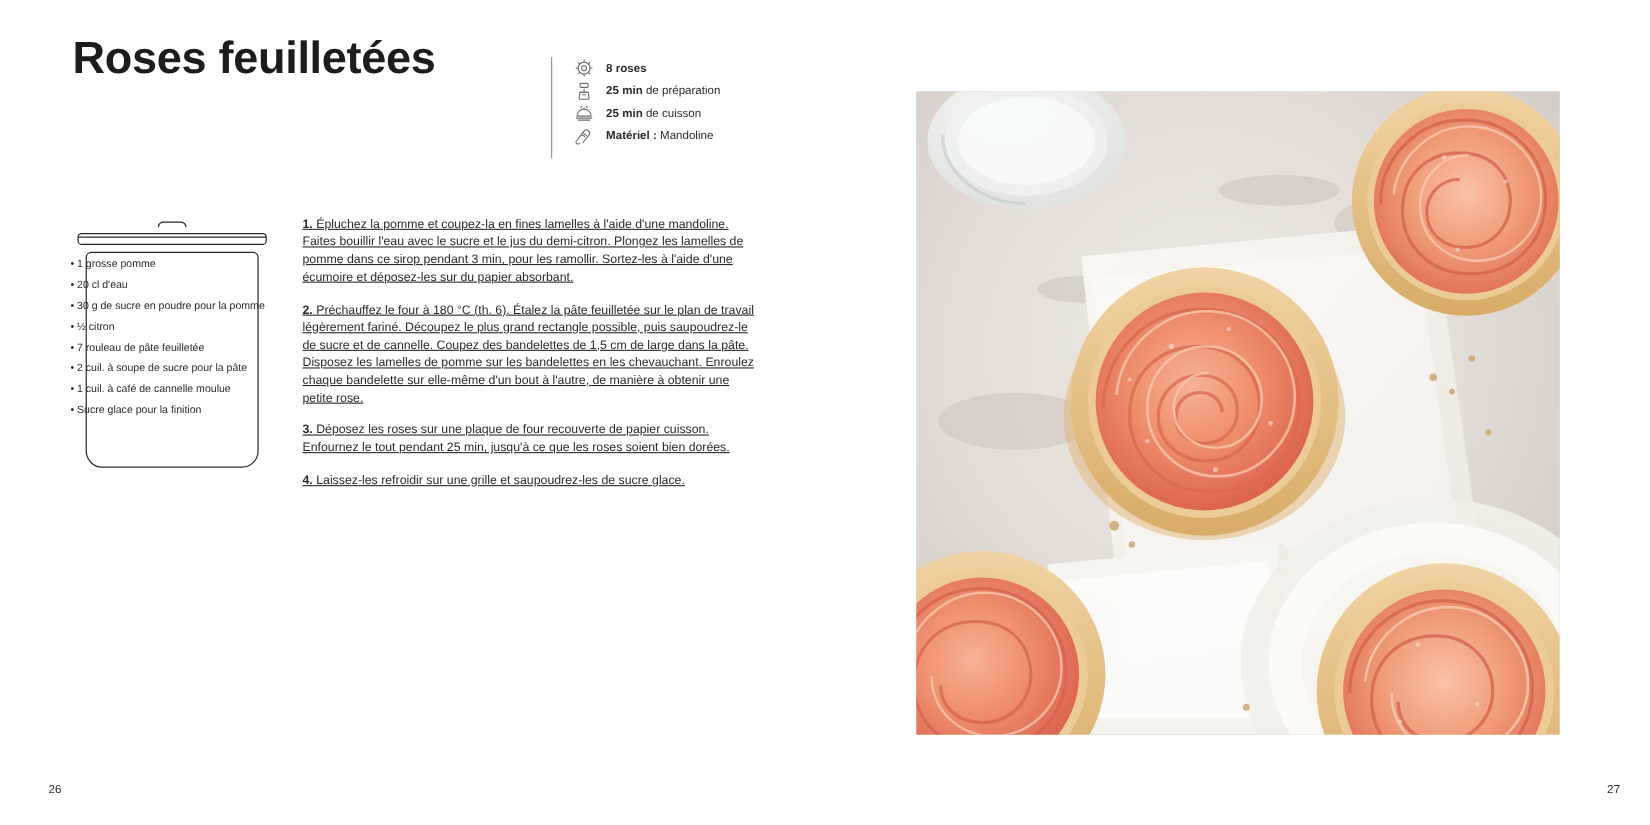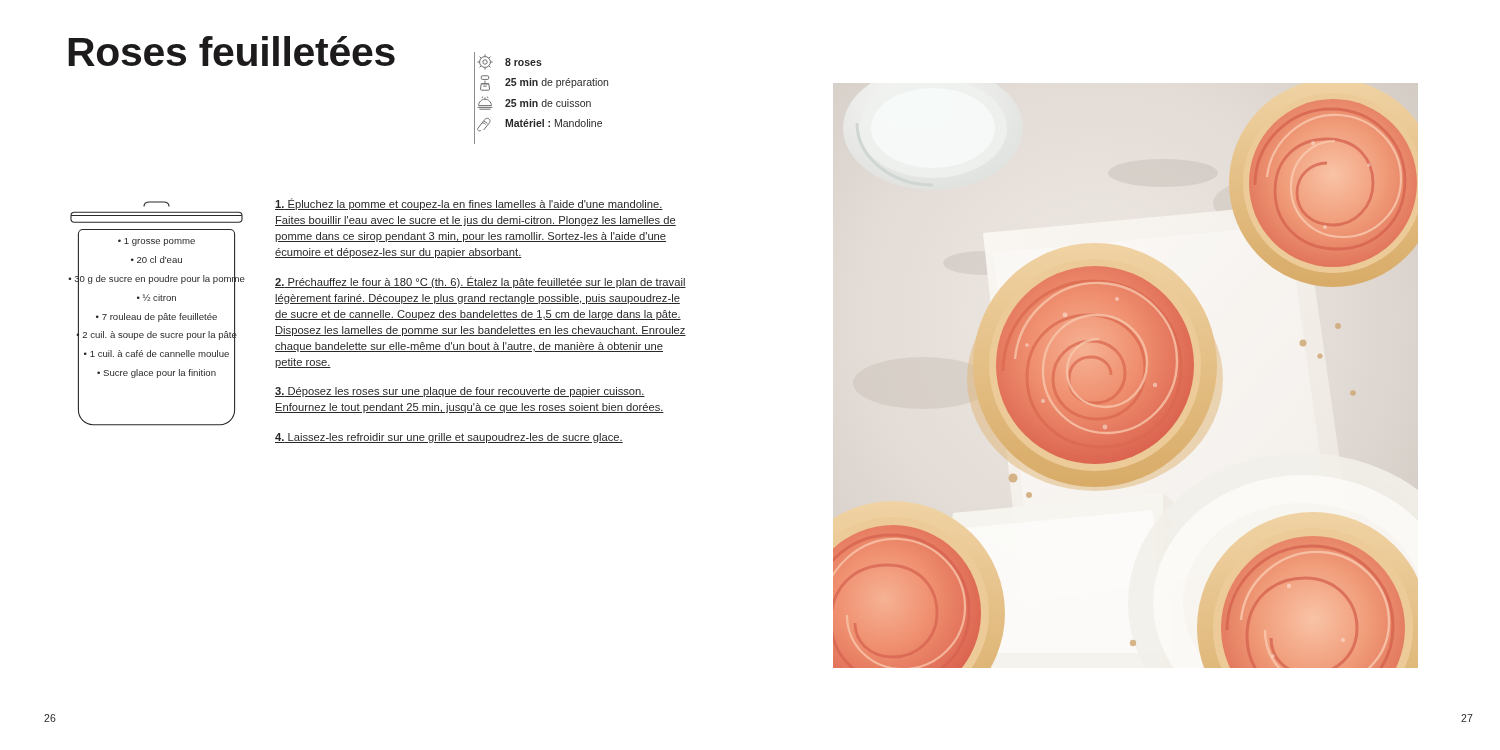--- a/index.html
+++ b/index.html
@@ -37,22 +37,23 @@
     font-weight: bold;
     letter-spacing: -0.3px;
     color: #1d1b1c;
     line-height: 1;
     white-space: nowrap;
   }
 
   
   .meta {
     position: absolute;
-    left: 474px;
+    left: 501px;
     top: 52px;
+    padding-left: 19px;
     border-left: 1.5px solid #8d8c8c;
     height: 92px;
     box-sizing: border-box;
   }
   .meta-row {
     display: flex;
     align-items: center;
     height: 20px;
     margin-bottom: 0.5px;
   }
@@ -81,21 +82,21 @@
     top: 196px;
     width: 185px;
     height: 235px;
   }
   .pot svg { position: absolute; inset: 0; }
   .pot-list {
     position: absolute;
     left: 0;
     top: 38px;
     width: 185px;
-    text-align: center;
+    text-align: left;
     font-size: 9.6px;
     line-height: 1.5;
     color: #2b2829;
   }
   .pot-list div { margin-bottom: 4.5px; }
 
   
   .steps {
     position: absolute;
     left: 275px;

